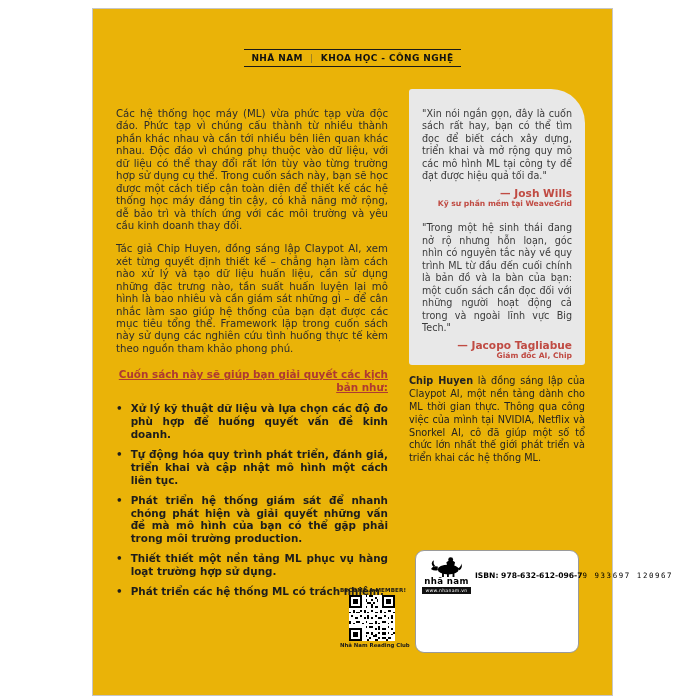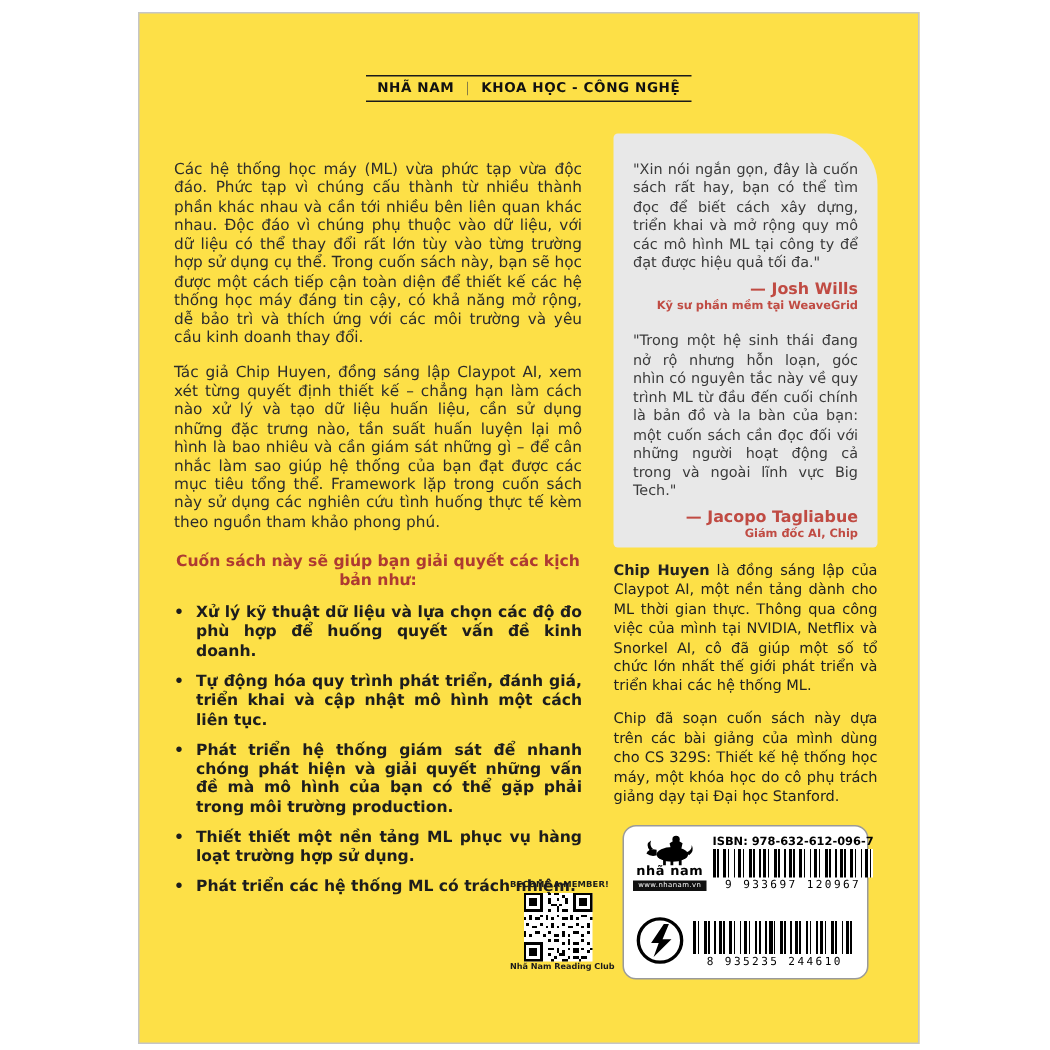--- a/index.html
+++ b/index.html
@@ -1,30 +1,30 @@
 <!DOCTYPE html>
 <html><head>
 <meta charset="utf-8">
 <style>
   * { margin:0; padding:0; box-sizing:border-box; }
   html,body { width:700px; height:700px; background:#ffffff; font-family:"DejaVu Sans",sans-serif; }
   .canvas { position:relative; width:700px; height:700px; background:#fff; overflow:hidden; }
-  .cover { position:absolute; left:92px; top:8px; width:521px; height:688px; background:#fde047; border:1px solid #c6c6c6; }
+  .cover { position:absolute; left:92px; top:8px; width:521px; height:688px; background:#eab308; border:1px solid #c6c6c6; }
 
   
   .header { position:absolute; top:37px; left:0; right:0; text-align:center; }
   .header-inner { display:inline-block; border-top:1.6px solid #1a1a1a; border-bottom:1.6px solid #1a1a1a; padding:3px 7px; font-size:9px; color:#111; letter-spacing:.4px; white-space:nowrap; }
   .brand { font-weight:800; }
   .sep { font-weight:300; margin:0 4px; color:#444; }
   .category { font-weight:700; }
 
   
   .left-col { position:absolute; left:23px; top:66px; width:272px; color:#2c2c2c; font-size:10.2px; line-height:1.22; text-align:justify;margin-top:33px; }
   .left-col p.desc { margin-bottom:11px; }
-  .scenarios-heading { color:#ae3a32; font-weight:700; font-size:10.4px; margin:13px 0 8px; text-align:center; line-height:1.25; }
+  .scenarios-heading { color:#ae3a32; font-weight:700; font-size:10.4px; margin:13px 0 8px; text-align:right; line-height:1.25;text-decoration:underline; }
   .scenarios { list-style:none; }
   .scenarios li { display:flex; gap:8px; margin-bottom:7px; font-weight:700; color:#1d1d1d; font-size:10.4px; line-height:1.24; text-align:justify; }
   .scenarios .bullet { flex:0 0 auto; }
 
   
   .quote-box { position:absolute; left:316px; top:80px; width:176px; height:276px; background:#e8e8e8; border-radius:3px 34px 3px 3px; padding:19px 13px 10px; }
   .quote-text { font-size:9.6px; line-height:1.3; color:#3a3a3a; font-weight:500; text-align:justify; }
   .quote-name { text-align:right; color:#c04b43; font-weight:700; font-size:10.6px; margin-top:4px; }
   .quote-role { text-align:right; color:#c04b43; font-weight:700; font-size:7.6px; line-height:1.4; }
   .quote + .quote { margin-top:13px; }
@@ -33,21 +33,21 @@
   .bio { position:absolute; left:316px; top:366px; width:176px; color:#222; font-size:9.7px; line-height:1.33; text-align:justify; }
   .bio p + p { margin-top:9px; }
   .bio-name { font-weight:700; }
 
   
   .isbn-box { position:absolute; left:322px; top:541px; width:164px; height:103px; background:#fff; border:1.5px solid #9a9a9a; border-radius:9px; padding:5px 7px 4px; display:flex; flex-direction:column; justify-content:space-between; }
   .isbn-row { display:flex; align-items:center; gap:5px; }
   .logo-nhanam { width:47px; display:flex; flex-direction:column; align-items:center; }
   .logo-text { font-weight:800; font-size:8.6px; letter-spacing:.4px; color:#000; margin-top:-1px; }
   .logo-banner { background:#111; color:#fff; font-size:4.6px; padding:1px 3px; letter-spacing:.3px; margin-top:1px; white-space:nowrap; }
-  .isbn-area { flex:1; display:flex; flex-direction:column; align-items:center; }
+  .isbn-area { flex:1; display:flex; flex-direction:row; align-items:center; }
   .isbn-label { font-size:7.6px; font-weight:800; color:#000; white-space:nowrap; }
   .barcode { width:100%; height:19px; margin-top:1px;
     background:repeating-linear-gradient(90deg,#000 0 2px,#fff 2px 3px,#000 3px 4px,#fff 4px 7px,#000 7px 9px,#fff 9px 10px,#000 10px 11px,#fff 11px 14px,#000 14px 15px,#fff 15px 17px); }
   .barcode-digits { font-family:"DejaVu Sans Mono",monospace; font-size:7.4px; letter-spacing:1.6px; color:#000; white-space:nowrap; }
   .circle-logo { flex:0 0 auto; }
   .ean-area { flex:1; display:flex; flex-direction:column; align-items:center; }
   .ean-area .barcode { height:22px; }
 
   
   .qr-block { position:absolute; left:247px; top:578px; width:64px; text-align:center; }
@@ -105,21 +105,20 @@
       </div>
       <div class="quote">
         <p class="quote-text">"Trong một hệ sinh thái đang nở rộ nhưng hỗn loạn, góc nhìn có nguyên tắc này về quy trình ML từ đầu đến cuối chính là bản đồ và la bàn của bạn: một cuốn sách cần đọc đối với những người hoạt động cả trong và ngoài lĩnh vực Big Tech."</p>
         <p class="quote-name">— Jacopo Tagliabue</p>
         <p class="quote-role">Giám đốc AI, Chip</p>
       </div>
     </div>
 
     <div class="bio">
       <p><span class="bio-name">Chip Huyen</span><span> là đồng sáng lập của Claypot AI, một nền tảng dành cho ML thời gian thực. Thông qua công việc của mình tại NVIDIA, Netflix và Snorkel AI, cô đã giúp một số tổ chức lớn nhất thế giới phát triển và triển khai các hệ thống ML.</span></p>
-      <p>Chip đã soạn cuốn sách này dựa trên các bài giảng của mình dùng cho CS 329S: Thiết kế hệ thống học máy, một khóa học do cô phụ trách giảng dạy tại Đại học Stanford.</p>
     </div>
 
     <div class="isbn-box">
       <div class="isbn-row">
         <div class="logo-nhanam">
           <svg width="38" height="21" viewBox="0 0 60 34">
             <g fill="#000">
               <ellipse cx="32" cy="22" rx="17" ry="8"></ellipse>
               <path d="M15 17 q-8 -2 -11 4 q5 4 11 2 z"></path>
               <path d="M8 18 q-6 -7 1 -11 q-2 6 2 9 z"></path>
@@ -131,32 +130,20 @@
               <path d="M47 20 q6 -2 6 -8 q3 7 -3 11 z"></path>
             </g>
           </svg>
           <div class="logo-text">nhã nam</div>
           <div class="logo-banner">www.nhanam.vn</div>
         </div>
         <div class="isbn-area">
           <div class="isbn-label">ISBN: 978-632-612-096-7</div>
           <div class="barcode"></div>
           <div class="barcode-digits">9 933697 120967</div>
-        </div>
-      </div>
-      <div class="isbn-row">
-        <div class="circle-logo">
-          <svg width="34" height="34" viewBox="0 0 40 40">
-            <circle cx="20" cy="20" r="17" fill="none" stroke="#000" stroke-width="2.6"></circle>
-            <path d="M23 7 L13 22 h6 l-4 11 L29 19 h-7 l5 -12 z" fill="#000"></path>
-          </svg>
-        </div>
-        <div class="ean-area">
-          <div class="barcode"></div>
-          <div class="barcode-digits">8 935235 244610</div>
         </div>
       </div>
     </div>
 
     <div class="qr-block">
       <div class="qr-top">BECOME A MEMBER!</div>
       <svg class="qr-svg" width="46" height="46" viewBox="0 0 25 25" shape-rendering="crispEdges">
         <rect x="0" y="0" width="25" height="25" fill="#fff"></rect>
         <g fill="#000">
           <rect x="0" y="0" width="7" height="7"></rect>

